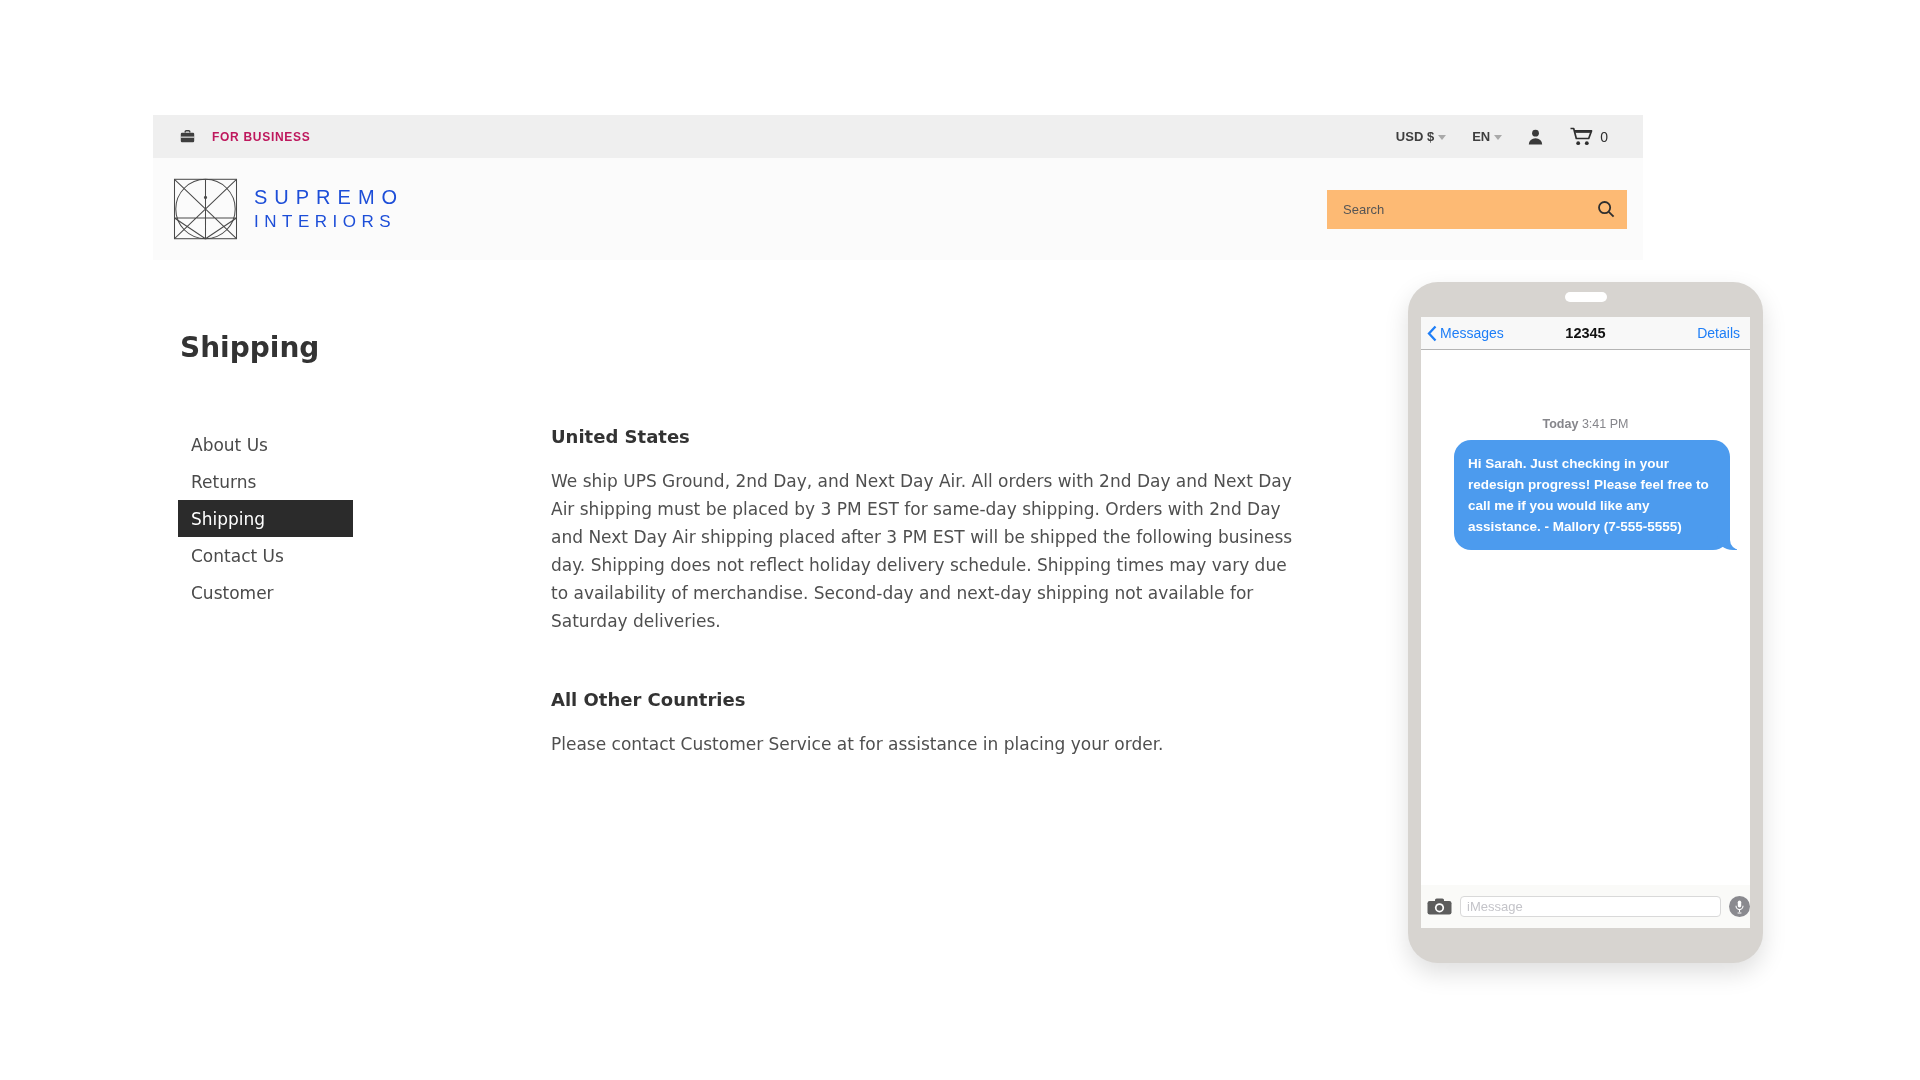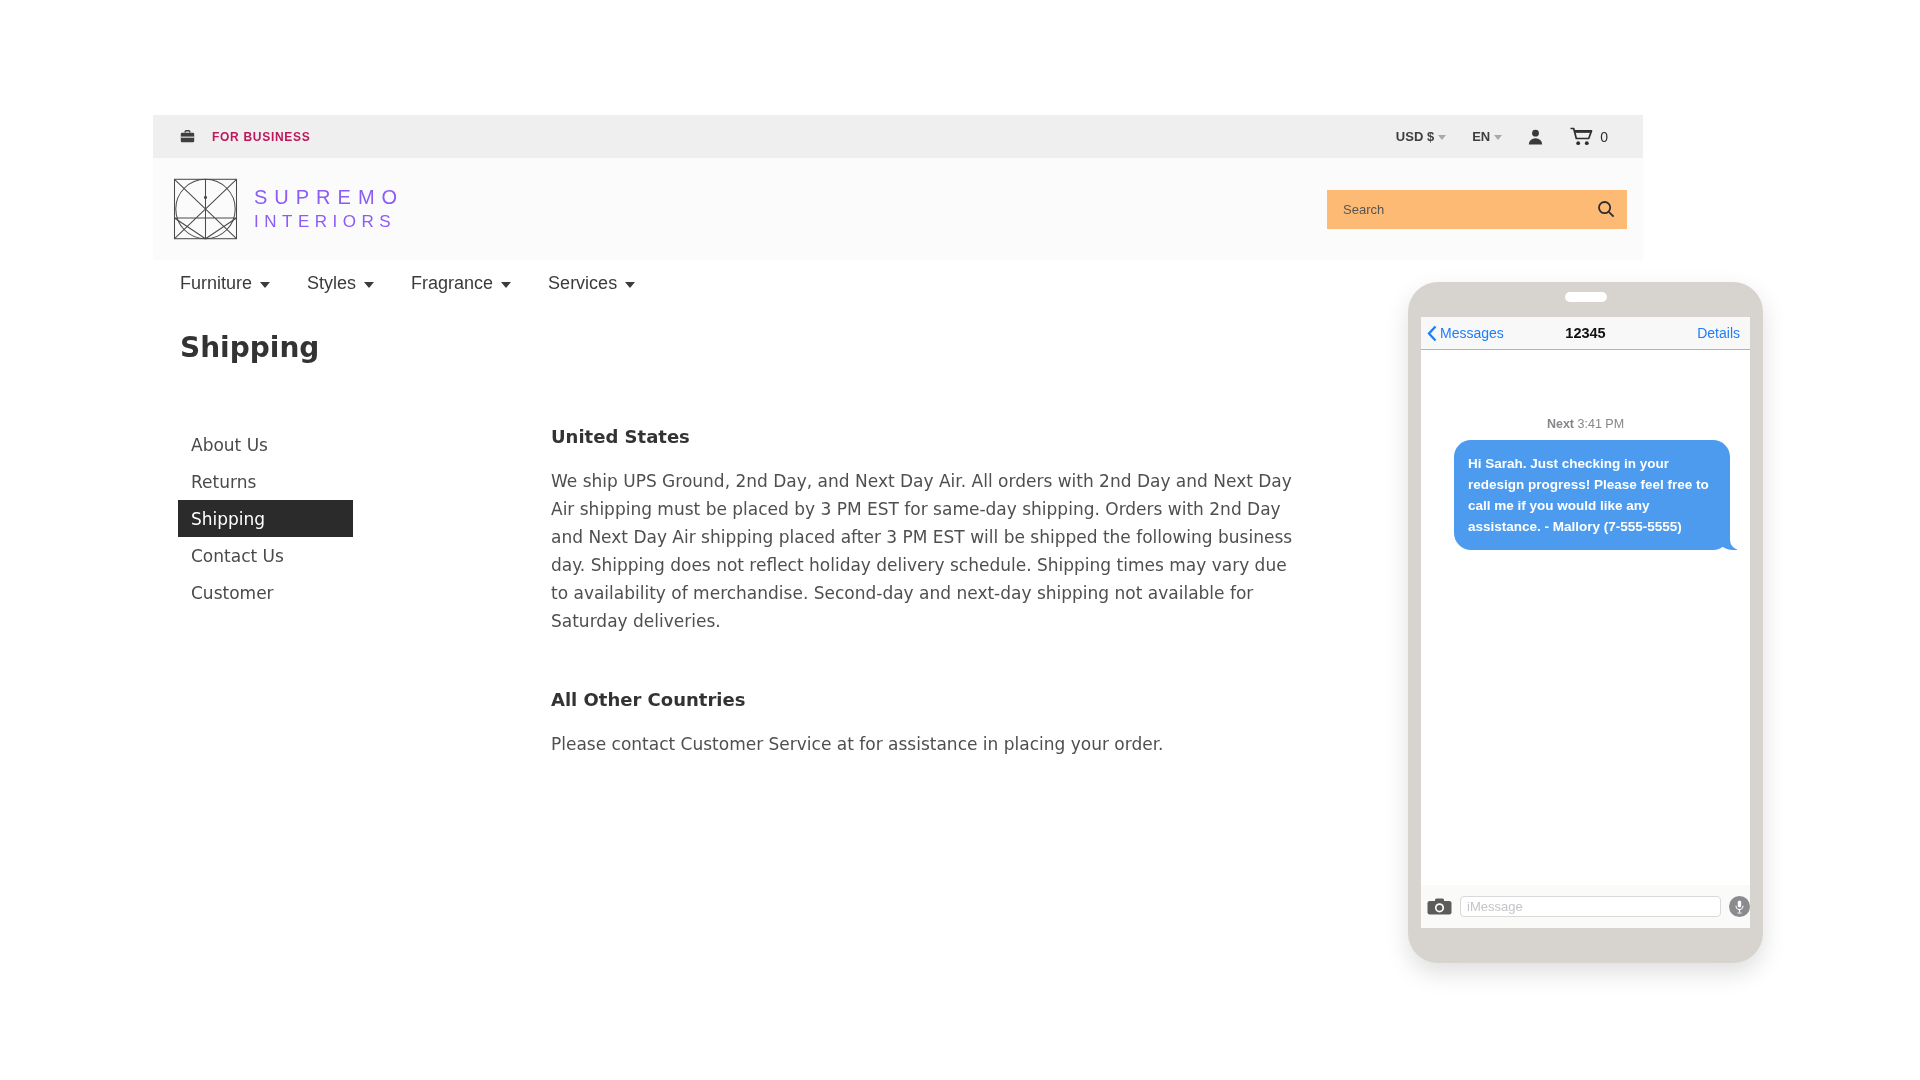--- a/index.html
+++ b/index.html
@@ -16,21 +16,21 @@
   .tb-right { display:flex; align-items:center; gap:26px; }
   .tb-item { display:flex; align-items:center; gap:4px; font-size:13px; font-weight:700;
              color:#3e3e3e; cursor:pointer;justify-content:flex-end; }
   .chev { width:0; height:0; border-left:4px solid transparent; border-right:4px solid transparent;
           border-top:5px solid #a9a9a9; margin-top:2px; }
   .cart-count { font-size:14px; font-weight:400; color:#2e2e2e; margin-left:2px; }
 
   .header { height:102px; background:#fbfbfb; display:flex; align-items:center;
             justify-content:space-between; padding:0 16px 0 20px; }
   .logo { display:flex; align-items:center; gap:16px; cursor:pointer; }
-  .brand { color:#8b5cf6; }
+  .brand { color:#1d4ed8; }
   .brand .l1 { font-size:20px; letter-spacing:7px; }
   .brand .l2 { font-size:17px; letter-spacing:5.5px; margin-top:3px; }
   .searchbox { width:300px; height:39px; background:#fdba74; display:flex; align-items:center;
                padding:0 12px 0 16px; }
   .searchbox input { flex:1; border:0; background:transparent; outline:0; font-size:13px;
                      color:#444; font-family:"Liberation Sans", sans-serif; }
   .searchbox input::placeholder { color:#555; }
   .search-btn { background:none; border:0; cursor:pointer; display:flex; align-items:center; }
 
   .nav { position:absolute; left:27px; top:158px; display:flex; gap:37px; font-size:18px; color:#3b3b3b; }
@@ -154,38 +154,20 @@
         <span style="display:flex;">
           <svg width="18" height="18" viewBox="0 0 18 18">
               <circle cx="7.6" cy="7.6" r="5.6" fill="none" stroke="#2e2e2e" stroke-width="1.8"></circle>
               <path d="M11.8 11.8 L16.6 16.6" stroke="#2e2e2e" stroke-width="1.8"></path>
             </svg>
         </span>
       </button>
     </div>
   </div>
 
-  <div class="nav">
-    <div class="nav-item">
-      <span>Furniture</span>
-      <span class="caret"></span>
-    </div>
-    <div class="nav-item">
-      <span>Styles</span>
-      <span class="caret"></span>
-    </div>
-    <div class="nav-item">
-      <span>Fragrance</span>
-      <span class="caret"></span>
-    </div>
-    <div class="nav-item">
-      <span>Services</span>
-      <span class="caret"></span>
-    </div>
-  </div>
 
   <h1 class="page-title">Shipping</h1>
 
   <div class="sidebar">
     <div class="side-item">About Us</div>
     <div class="side-item">Returns</div>
     <div class="side-item active">Shipping</div>
     <div class="side-item">Contact Us</div>
     <div class="side-item">Customer</div>
   </div>
@@ -210,21 +192,21 @@
           <svg width="10" height="17" viewBox="0 0 10 17">
               <polyline points="8.5,1.5 2,8.5 8.5,15.5" fill="none" stroke="#1e7ef7" stroke-width="2.3"></polyline>
             </svg>
         </span>
         <span>Messages</span>
       </div>
       <div class="details">Details</div>
     </div>
 
     <div class="timestamp">
-      <span class="day">Next</span>
+      <span class="day">Today</span>
       <span>3:41 PM</span>
     </div>
 
     <div class="bubble">Hi Sarah. Just checking in your redesign progress! Please feel free to call me if you would like any assistance. - Mallory (7-555-5555)</div>
 
     <div class="composer">
       <button class="cam-btn">
         <span style="display:flex;">
           <svg width="25" height="17" viewBox="0 0 25 17">
               <rect x="0.5" y="3" width="24" height="13.5" rx="2.2" fill="#5c5c5c"></rect>

